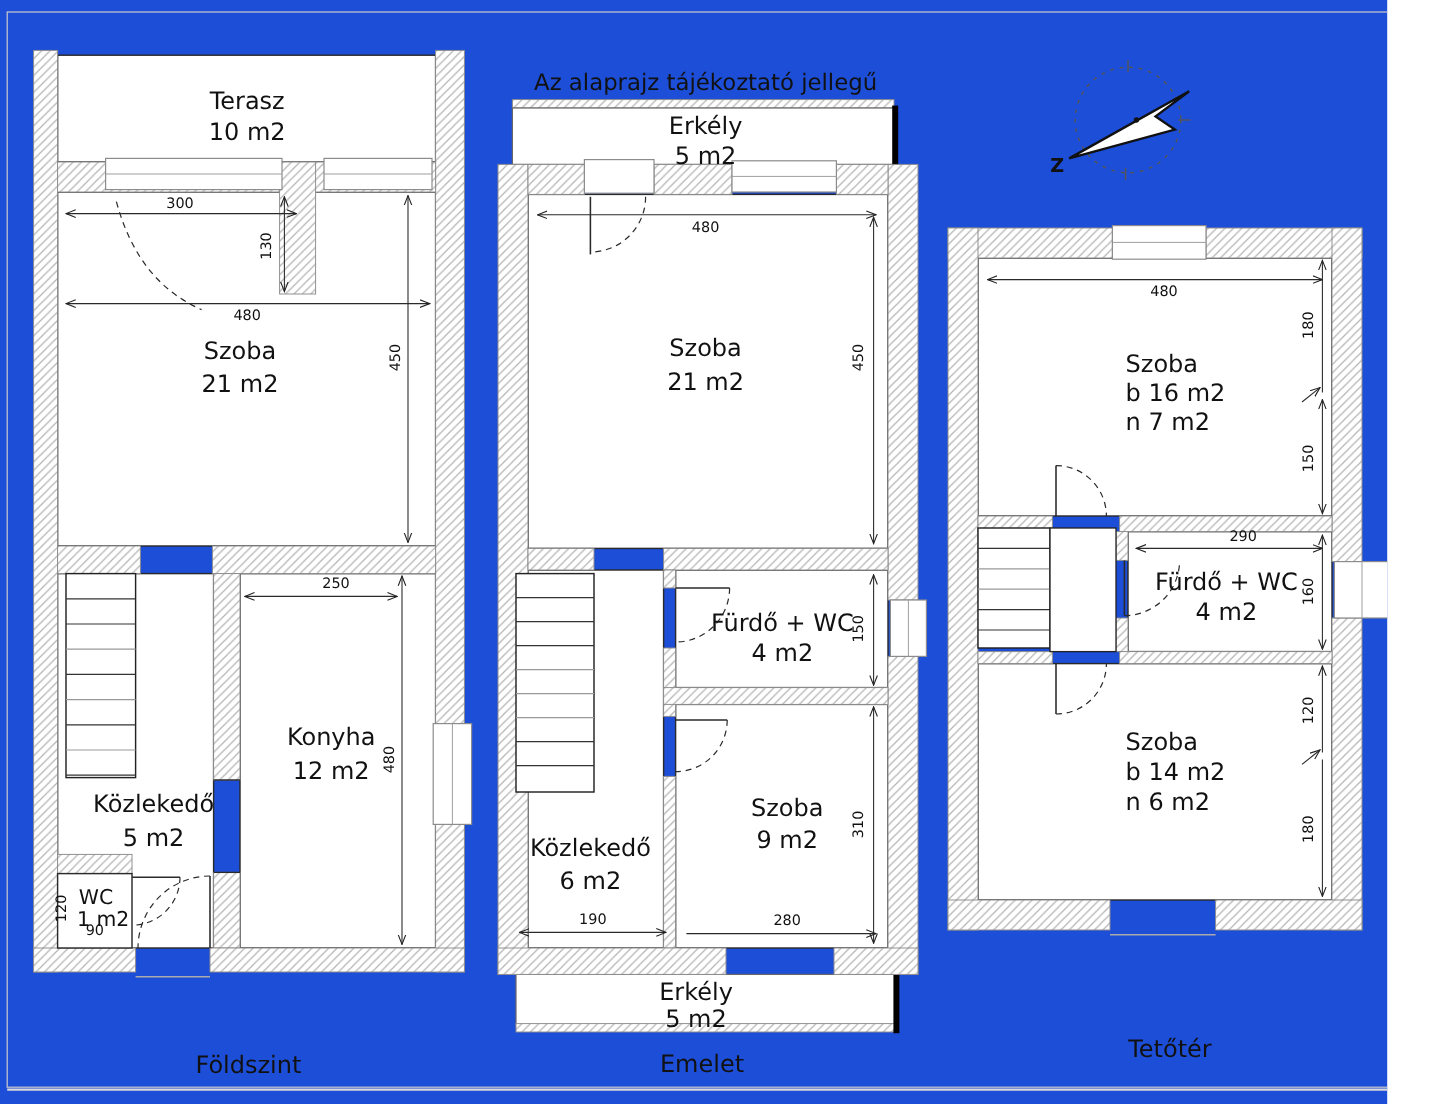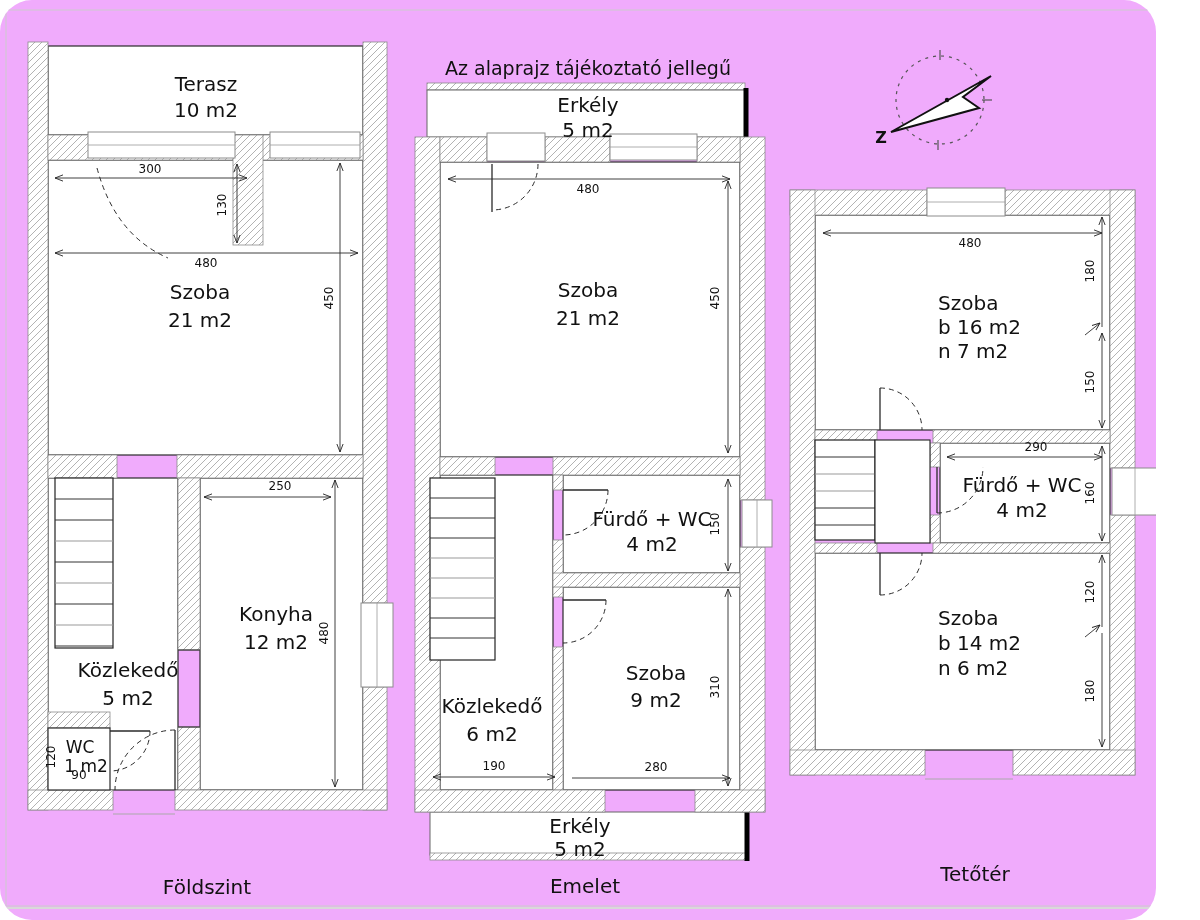--- a/index.html
+++ b/index.html
@@ -1,17 +1,17 @@
 <!DOCTYPE html>
 <html><head>
 <meta charset="utf-8">
 <title>Alaprajz</title>
 <style>
   html,body{margin:0;padding:0;background:#fff;}
-  .page{position:relative;width:1156px;height:920px;background:#f0abfc;overflow:hidden;border-radius:32px;}
+  .page{position:relative;width:1156px;height:920px;background:#1d4ed8;overflow:hidden;}
   svg{position:absolute;left:0;top:0;}
   .wall{fill:url(#hatch);stroke:#8c8c8c;stroke-width:0.8;}
   .room{fill:#ffffff;stroke:#2a2a2a;stroke-width:1.2;}
   .ln{stroke:#2a2a2a;stroke-width:1.1;fill:none;}
   .thick{stroke:#000;stroke-width:5;fill:none;}
   .win{fill:#ffffff;stroke:#8c8c8c;stroke-width:1;}
   .winln{stroke:#9a9a9a;stroke-width:0.8;}
   .dim{stroke:#2a2a2a;stroke-width:0.9;fill:none;}
   .door{stroke:#2a2a2a;stroke-width:1;fill:none;stroke-dasharray:5 4;}
   .leaf{stroke:#2a2a2a;stroke-width:1.3;fill:none;}

